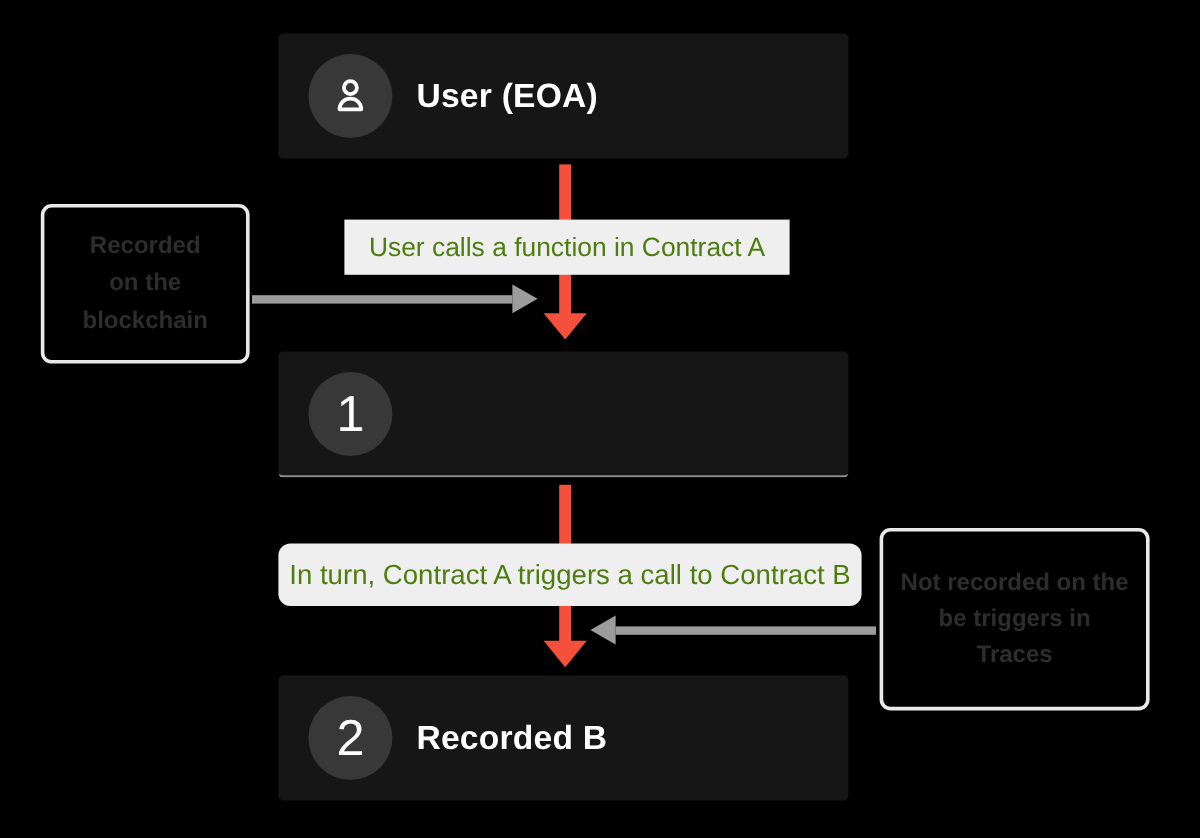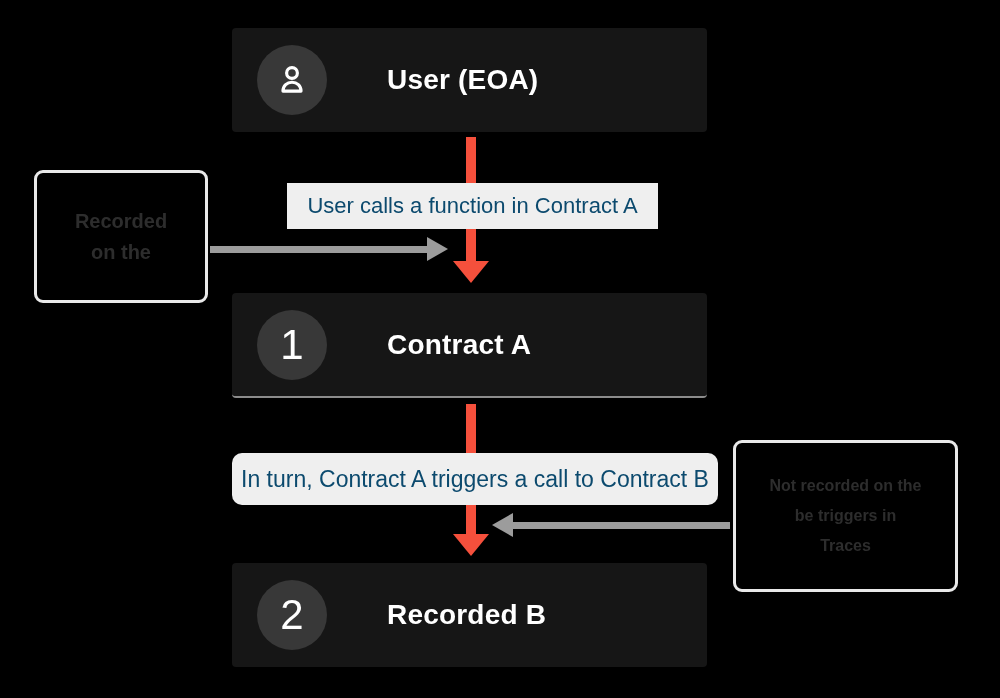--- a/index.html
+++ b/index.html
@@ -14,21 +14,20 @@
   
   .node {
     position: absolute;
     left: 232px;
     width: 475px;
     background: #161616;
     border-radius: 4px;
     display: flex;
     align-items: center;
     box-sizing: border-box;
-    gap: 40px;
   }
   .node-circle {
     width: 70px; height: 70px;
     margin-left: 25px;
     border-radius: 50%;
     background: #383838;
     display: flex;
     align-items: center;
     justify-content: center;
     flex: 0 0 auto;
@@ -67,21 +66,21 @@
   }
   #flow-stem-1 { left: 466px; top: 137px; height: 126px; }
   #flow-head-1 { left: 453px; top: 261px; }
   #flow-stem-2 { left: 466px; top: 404px; height: 131px; }
   #flow-head-2 { left: 453px; top: 534px; }
 
   
   .edge-label {
     position: absolute;
     background: #EFEFEF;
-    color: #0c4a6e;
+    color: #4d7c0f;
     display: flex;
     align-items: center;
     justify-content: center;
     z-index: 2;
     white-space: nowrap;
   }
   #edge-label-1 { left: 287px; top: 183px; width: 371px; height: 46px; font-size: 22px; }
   #edge-label-2 { left: 232px; top: 453px; width: 486px; height: 52px; font-size: 23px; border-radius: 10px; }
 
   
@@ -98,21 +97,21 @@
     text-align: right;
   }
   .annotation .ann-line {
     color: #2D2D2D;
     font-weight: 700;
     filter: blur(0.6px);
   }
   #annotation-left  { left: 34px;  top: 170px; width: 174px; height: 133px; }
   #annotation-left .ann-line  { font-size: 20px; line-height: 31px; }
   #annotation-right { left: 733px; top: 440px; width: 225px; height: 152px; }
-  #annotation-right .ann-line { font-size: 16px; line-height: 30px; }
+  #annotation-right .ann-line { font-size: 20px; line-height: 30px; }
 
   
   .side-stem {
     position: absolute;
     height: 7px;
     background: #9C9C9C;
   }
   #side-stem-1 { left: 210px; top: 246px; width: 217px; }
   #side-head-1 {
     position: absolute; left: 427px; top: 237px;
@@ -150,30 +149,30 @@
   </div>
 
   <div class="flow-stem" id="flow-stem-1"></div>
   <div class="flow-head" id="flow-head-1"></div>
 
   <div class="edge-label" id="edge-label-1">User calls a function in Contract A</div>
 
   <div class="annotation" id="annotation-left">
     <div class="ann-line">Recorded</div>
     <div class="ann-line">on the</div>
+    <div class="ann-line">blockchain</div>
   </div>
 
   <div class="side-stem" id="side-stem-1"></div>
   <div id="side-head-1"></div>
 
   <div class="node" id="node-contract-a">
     <div class="node-circle">
       <span class="badge-num">1</span>
     </div>
-    <div class="node-title">Contract A</div>
   </div>
 
   <div class="flow-stem" id="flow-stem-2"></div>
   <div class="flow-head" id="flow-head-2"></div>
 
   <div class="edge-label" id="edge-label-2">In turn, Contract A triggers a call to Contract B</div>
 
   <div class="annotation" id="annotation-right">
     <div class="ann-line">Not recorded on the</div>
     <div class="ann-line">be triggers in</div>

